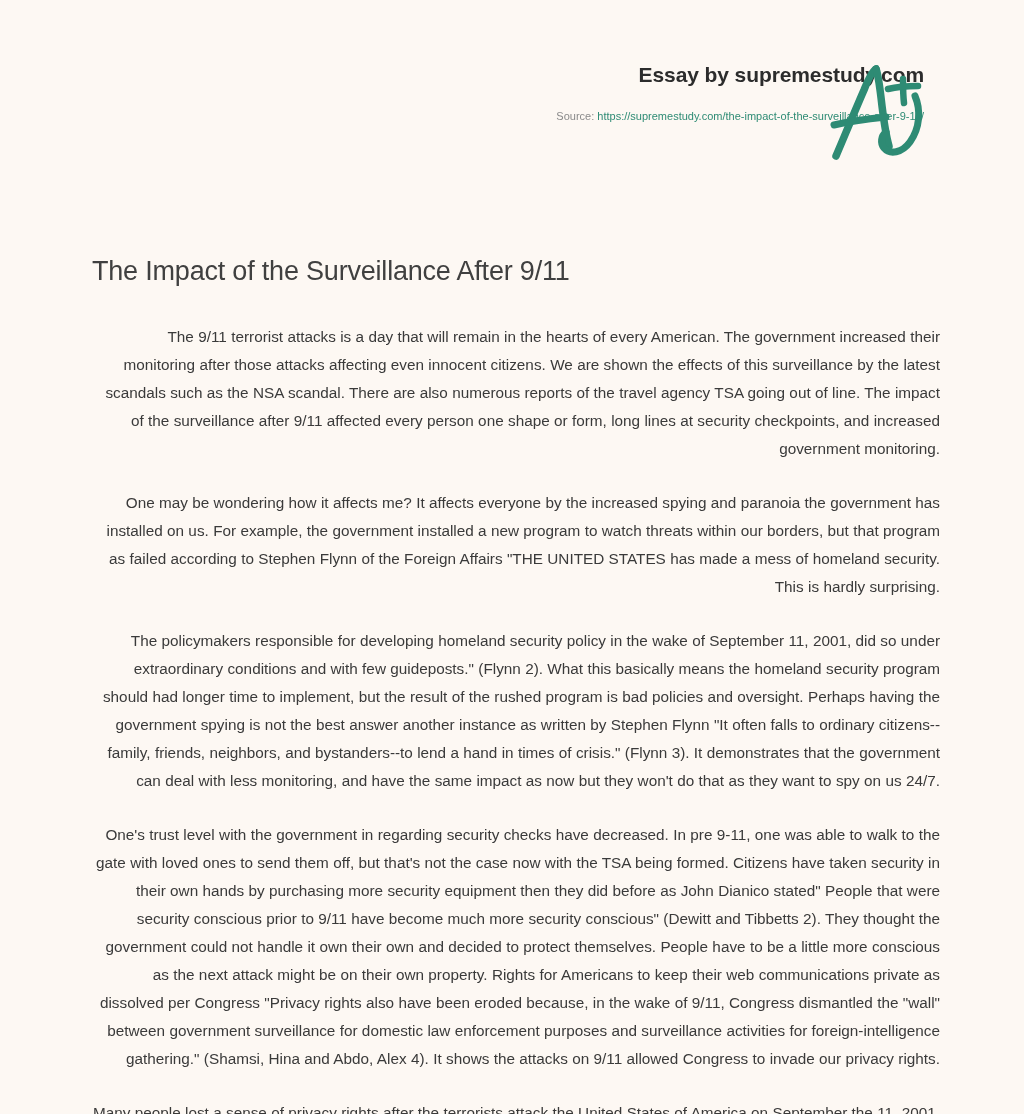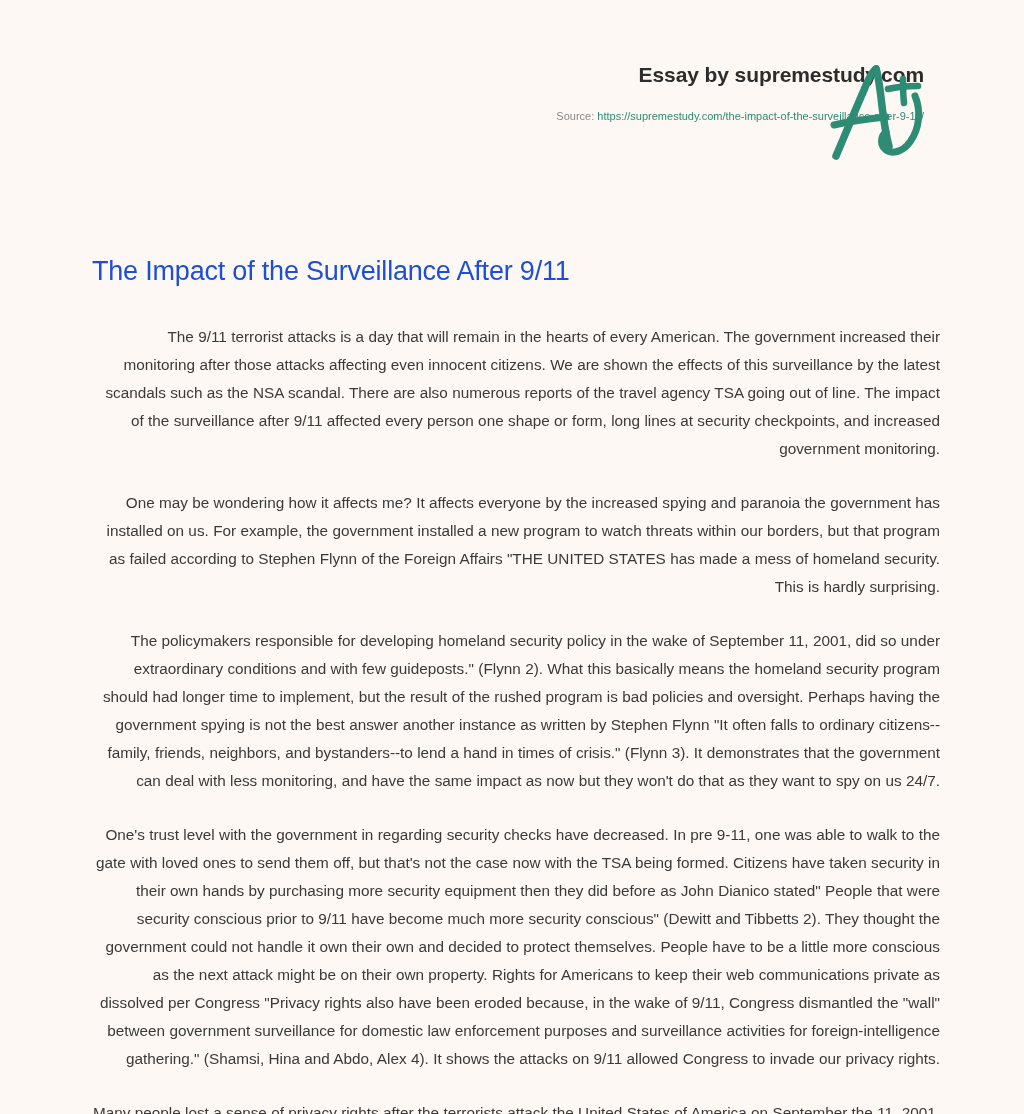--- a/index.html
+++ b/index.html
@@ -76,21 +76,21 @@
 
   
   .article {
     padding: 0 84px 0 92px;
     box-sizing: border-box;
   }
 
   .article-title {
     font-size: 27px;
     font-weight: normal;
-    color: #1d4ed8;
+    color: #404040;
     margin: 105px 0 0 0;
     letter-spacing: -0.2px;
     line-height: 1.25;
   }
 
   .article-body {
     margin-top: 34px;
   }
 
   .article-body p {

